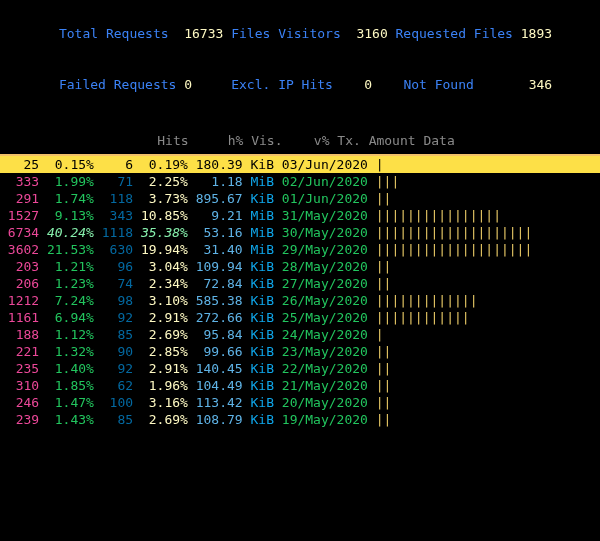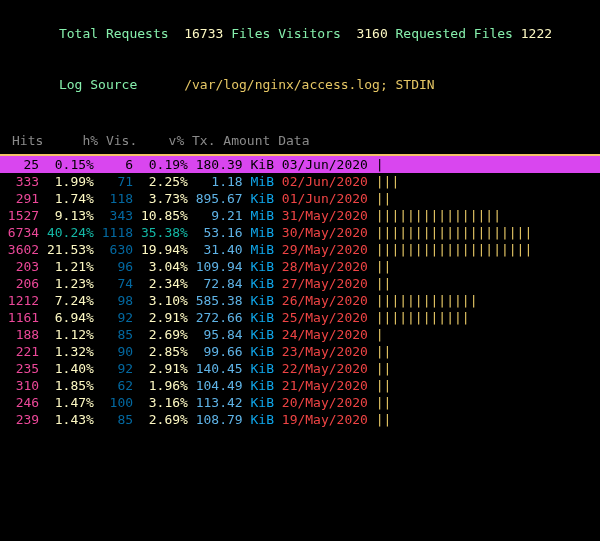--- a/index.html
+++ b/index.html
@@ -8,53 +8,53 @@
     background: #000;
     font-family: "Menlo", "Consolas", "DejaVu Sans Mono", monospace;
     font-size: 13px;
     line-height: 17px;
     color: #c8c8c8;
     width: 600px;
     height: 541px;
     overflow: hidden;
   }
   .pad { padding: 8px 0 0 12px; }
-  .hdr .lbl  { color: #86efac; }
+  .hdr .lbl  { color: #3b82f6; }
   .hdr .yel  { color: #fef9c3; }
   .hdr .path { color: #e6c765; }
-  .cols { color: #8a8a8a; margin-top: 22px; margin-bottom: 5px; }
+  .cols { color: #8a8a8a; margin-top: 22px; margin-bottom: 5px; text-align: center; }
   .bar {
     background: #f3c168;
     height: 2px;
     width: 100%;
   }
   .row { white-space: pre; }
-  .sel { background: #d946ef; color: #000; display: inline-block; width: 100%; }
+  .sel { background: #fde047; color: #000; display: inline-block; width: 100%; }
   .sel span { color: #000 !important; }
   .hits  { color: #ec4899; }
-  .hpct  { color: #fef9c3; }
+  .hpct  { color: #22c55e; }
   .vis   { color: #0369a1; }
   .vpct  { color: #fef9c3; }
-  .orange{ color: #14b8a6; }
+  .orange{ color: #86efac; font-style: italic; }
   .amt   { color: #5fb3e6; }
   .unit  { color: #0ea5e9; }
-  .date  { color: #ef4444; }
+  .date  { color: #22c55e; }
   .ticks { color: #e6c765; }
 </style>
 </head>
 <body>
 
 <div class="pad">
 
   <div class="hdr">
     <div class="row">
-      <span class="lbl">Total Requests</span><span>  </span><span class="yel">16733</span><span> </span><span class="lbl">Files Visitors</span><span>  </span><span class="yel">3160</span><span> </span><span class="lbl">Requested Files</span><span> </span><span class="yel">1222</span>
+      <span class="lbl">Total Requests</span><span>  </span><span class="yel">16733</span><span> </span><span class="lbl">Files Visitors</span><span>  </span><span class="yel">3160</span><span> </span><span class="lbl">Requested Files</span><span> </span><span class="yel">1893</span>
     </div>
     <div class="row">
-      <span class="lbl">Log Source</span><span>      </span><span class="path">/var/log/nginx/access.log; STDIN</span>
+      <span class="lbl">Failed Requests</span><span> </span><span class="yel">0</span><span>     </span><span class="lbl">Excl. IP Hits</span><span>    </span><span class="yel">0</span><span>    </span><span class="lbl">Not Found</span><span>       </span><span class="yel">346</span>
     </div>
   </div>
 
   <div class="cols row"><span>Hits</span>     <span>h%</span> <span>Vis.</span>    <span>v%</span> <span>Tx.</span> <span>Amount</span> <span>Data</span></div>
 </div>
 
 <div class="bar"></div>
 
 <div id="rows"><div class="row sel"><span class="hits">   25</span><span class="hpct">  0.15%</span><span class="vis">    6</span><span class="vpct">  0.19%</span><span class="amt"> 180.39</span><span class="unit"> KiB</span><span class="date"> 03/Jun/2020</span><span class="ticks"> |</span></div><div class="row"><span class="hits">  333</span><span class="hpct">  1.99%</span><span class="vis">   71</span><span class="vpct">  2.25%</span><span class="amt">   1.18</span><span class="unit"> MiB</span><span class="date"> 02/Jun/2020</span><span class="ticks"> |||</span></div><div class="row"><span class="hits">  291</span><span class="hpct">  1.74%</span><span class="vis">  118</span><span class="vpct">  3.73%</span><span class="amt"> 895.67</span><span class="unit"> KiB</span><span class="date"> 01/Jun/2020</span><span class="ticks"> ||</span></div><div class="row"><span class="hits"> 1527</span><span class="hpct">  9.13%</span><span class="vis">  343</span><span class="vpct"> 10.85%</span><span class="amt">   9.21</span><span class="unit"> MiB</span><span class="date"> 31/May/2020</span><span class="ticks"> ||||||||||||||||</span></div><div class="row"><span class="hits"> 6734</span><span class="orange"> 40.24%</span><span class="vis"> 1118</span><span class="orange"> 35.38%</span><span class="amt">  53.16</span><span class="unit"> MiB</span><span class="date"> 30/May/2020</span><span class="ticks"> ||||||||||||||||||||</span></div><div class="row"><span class="hits"> 3602</span><span class="hpct"> 21.53%</span><span class="vis">  630</span><span class="vpct"> 19.94%</span><span class="amt">  31.40</span><span class="unit"> MiB</span><span class="date"> 29/May/2020</span><span class="ticks"> ||||||||||||||||||||</span></div><div class="row"><span class="hits">  203</span><span class="hpct">  1.21%</span><span class="vis">   96</span><span class="vpct">  3.04%</span><span class="amt"> 109.94</span><span class="unit"> KiB</span><span class="date"> 28/May/2020</span><span class="ticks"> ||</span></div><div class="row"><span class="hits">  206</span><span class="hpct">  1.23%</span><span class="vis">   74</span><span class="vpct">  2.34%</span><span class="amt">  72.84</span><span class="unit"> KiB</span><span class="date"> 27/May/2020</span><span class="ticks"> ||</span></div><div class="row"><span class="hits"> 1212</span><span class="hpct">  7.24%</span><span class="vis">   98</span><span class="vpct">  3.10%</span><span class="amt"> 585.38</span><span class="unit"> KiB</span><span class="date"> 26/May/2020</span><span class="ticks"> |||||||||||||</span></div><div class="row"><span class="hits"> 1161</span><span class="hpct">  6.94%</span><span class="vis">   92</span><span class="vpct">  2.91%</span><span class="amt"> 272.66</span><span class="unit"> KiB</span><span class="date"> 25/May/2020</span><span class="ticks"> ||||||||||||</span></div><div class="row"><span class="hits">  188</span><span class="hpct">  1.12%</span><span class="vis">   85</span><span class="vpct">  2.69%</span><span class="amt">  95.84</span><span class="unit"> KiB</span><span class="date"> 24/May/2020</span><span class="ticks"> |</span></div><div class="row"><span class="hits">  221</span><span class="hpct">  1.32%</span><span class="vis">   90</span><span class="vpct">  2.85%</span><span class="amt">  99.66</span><span class="unit"> KiB</span><span class="date"> 23/May/2020</span><span class="ticks"> ||</span></div><div class="row"><span class="hits">  235</span><span class="hpct">  1.40%</span><span class="vis">   92</span><span class="vpct">  2.91%</span><span class="amt"> 140.45</span><span class="unit"> KiB</span><span class="date"> 22/May/2020</span><span class="ticks"> ||</span></div><div class="row"><span class="hits">  310</span><span class="hpct">  1.85%</span><span class="vis">   62</span><span class="vpct">  1.96%</span><span class="amt"> 104.49</span><span class="unit"> KiB</span><span class="date"> 21/May/2020</span><span class="ticks"> ||</span></div><div class="row"><span class="hits">  246</span><span class="hpct">  1.47%</span><span class="vis">  100</span><span class="vpct">  3.16%</span><span class="amt"> 113.42</span><span class="unit"> KiB</span><span class="date"> 20/May/2020</span><span class="ticks"> ||</span></div><div class="row"><span class="hits">  239</span><span class="hpct">  1.43%</span><span class="vis">   85</span><span class="vpct">  2.69%</span><span class="amt"> 108.79</span><span class="unit"> KiB</span><span class="date"> 19/May/2020</span><span class="ticks"> ||</span></div></div>
 

